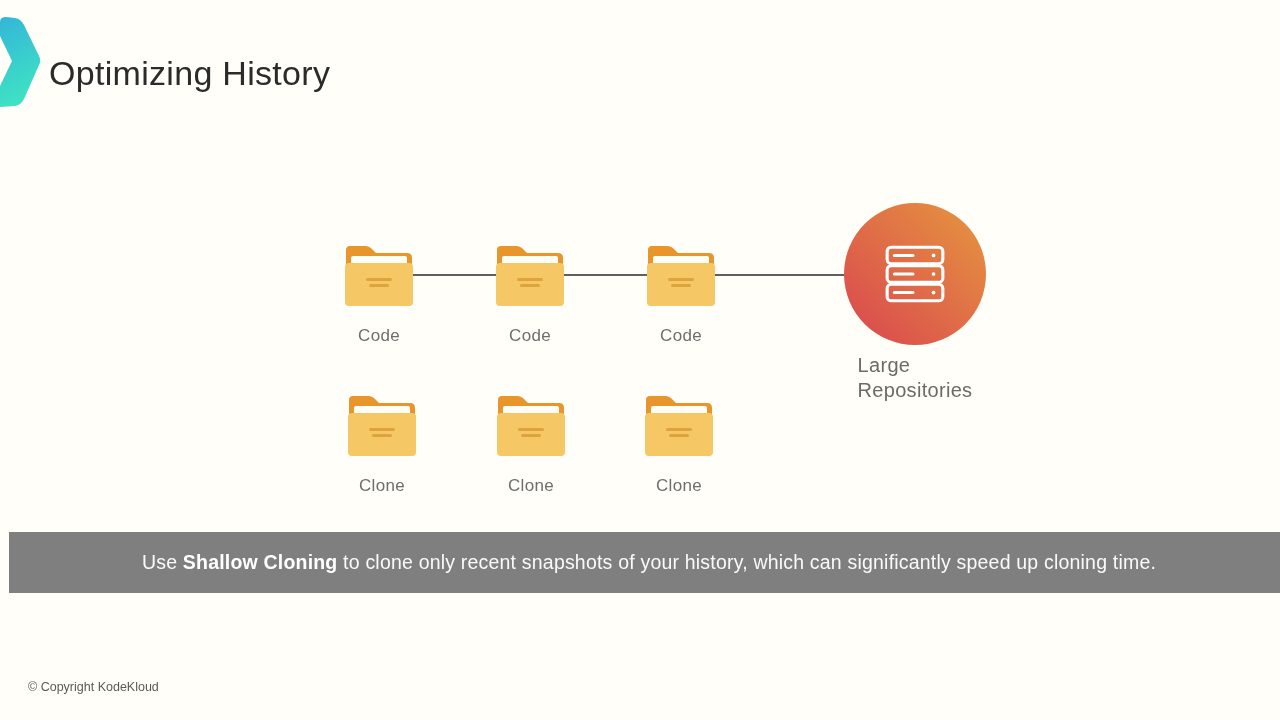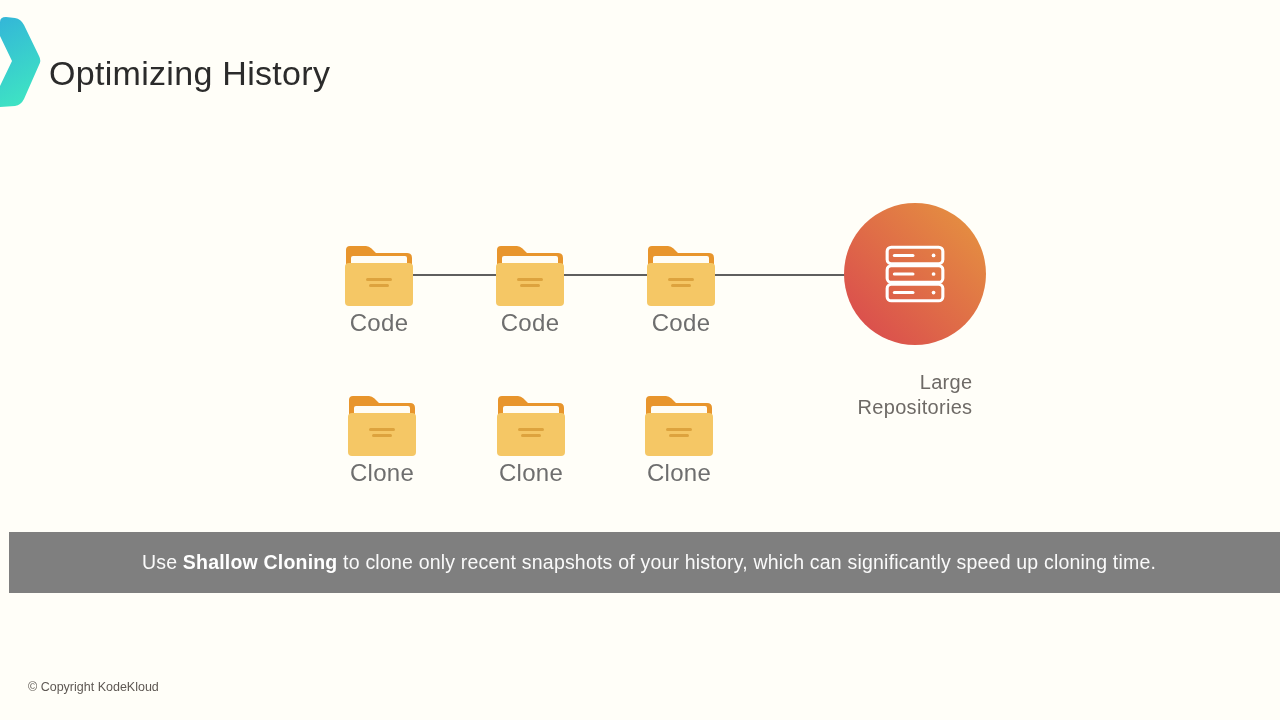--- a/index.html
+++ b/index.html
@@ -26,42 +26,42 @@
     width: 466px; height: 2px; background: #5F5F5F; z-index: 1;
   }
 
   
   .folder-node {
     position: absolute; width: 110px; z-index: 2;
     display: flex; flex-direction: column; align-items: center;
   }
   .folder-node .icon-wrap { width: 76px; height: 68px; }
   .node-label {
-    margin-top: 3px; font-size: 24px; color: #6E6E6E; letter-spacing: 0.3px;
+    margin-top: 20px; font-size: 17px; color: #6E6E6E; letter-spacing: 0.3px;
   }
   .code-1  { left: 324px; top: 238px; }
   .code-2  { left: 475px; top: 238px; }
   .code-3  { left: 626px; top: 238px; }
   .clone-1 { left: 327px; top: 388px; }
   .clone-2 { left: 476px; top: 388px; }
   .clone-3 { left: 624px; top: 388px; }
 
   
   .repo-node {
     position: absolute; left: 835px; top: 203px; width: 160px; z-index: 2;
     display: flex; flex-direction: column; align-items: center;
   }
   .repo-circle {
     width: 142px; height: 142px; border-radius: 50%;
     background: linear-gradient(45deg, #D9454F 0%, #E6973F 100%);
     display: flex; align-items: center; justify-content: center;
   }
   .repo-circle svg { width: 66px; height: 66px; }
   .repo-label {
-    margin-top: 25px; text-align: right;
+    margin-top: 8px; text-align: left;
     font-size: 20px; line-height: 25px; color: #6E6A66; letter-spacing: 0.3px;
   }
 
   
   .info-banner {
     position: absolute; left: 9px; top: 532px; width: 1280px; height: 61px;
     background: #7F7F7F;
     display: flex; align-items: center; justify-content: center;
     color: #FAFAFA; font-size: 19.5px; letter-spacing: 0.2px;
   }

